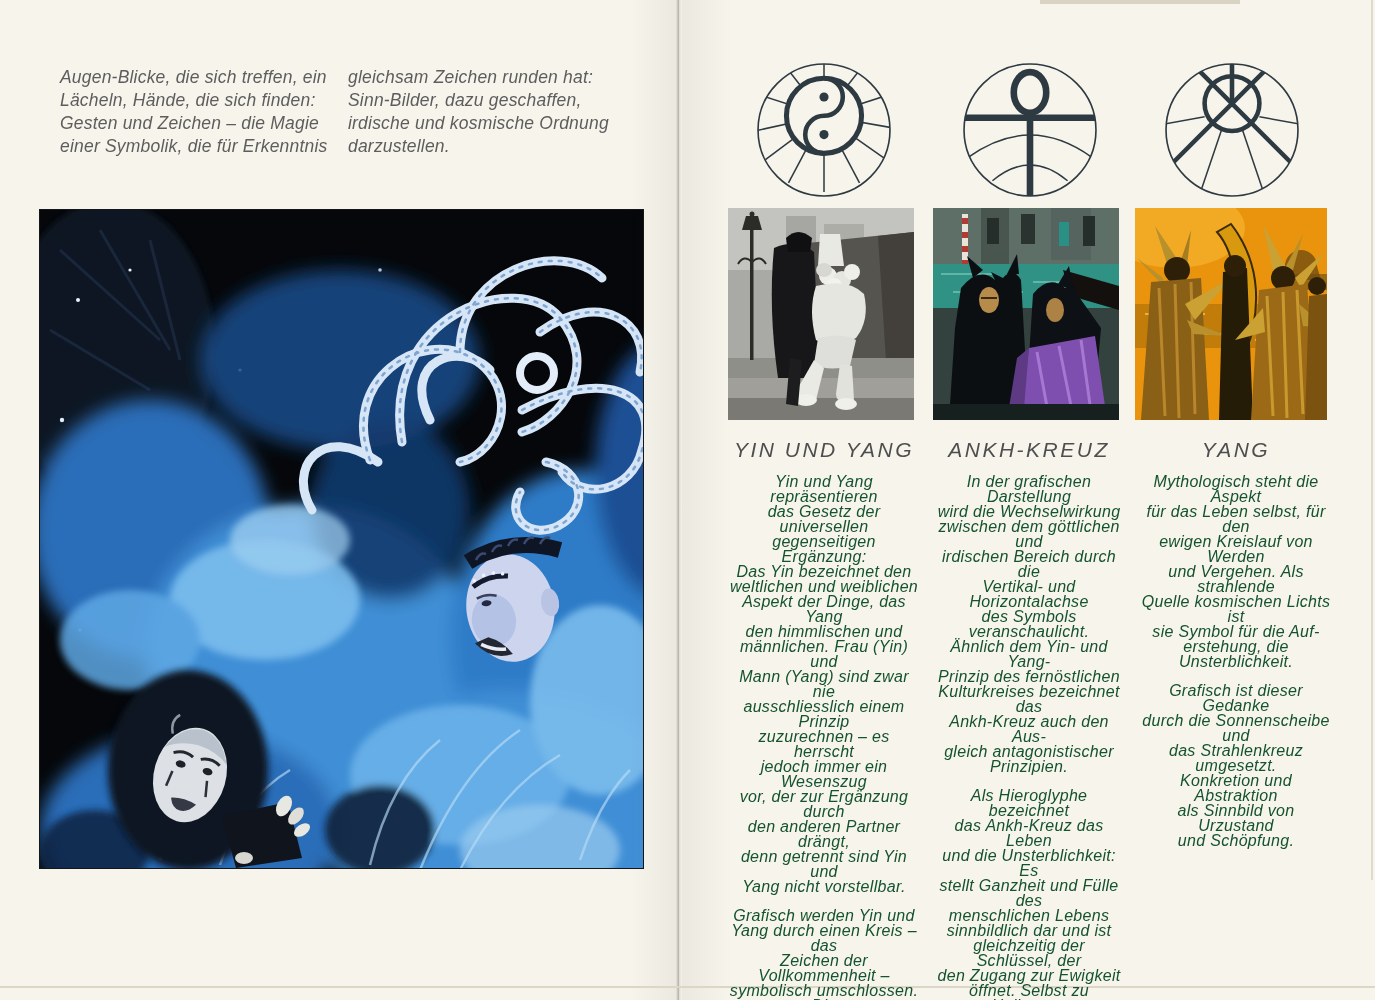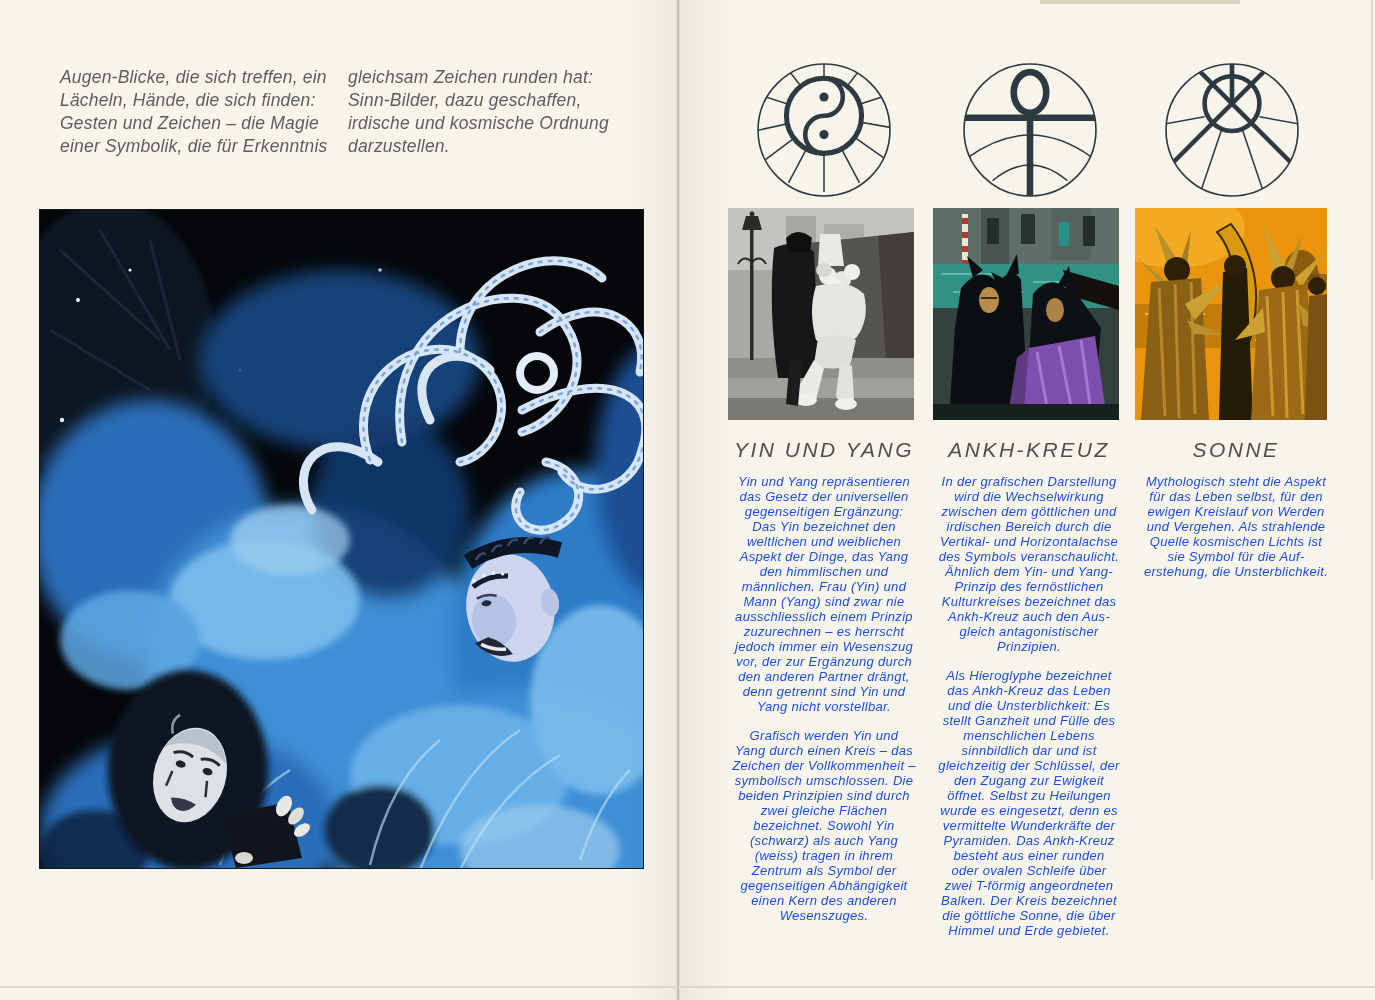--- a/index.html
+++ b/index.html
@@ -45,22 +45,22 @@
 
   .text-col{position:absolute;top:438px;width:192px;text-align:center;}
   #col-1{left:728px;}
   #col-2{left:933px;}
   #col-3{left:1140px;}
   .col-heading{
     margin:0 0 8px 0;font-size:21px;font-weight:400;font-style:italic;
     color:#4e4e4e;letter-spacing:2.5px;white-space:nowrap;
   }
   .body-text{
-    margin:12px 0 14px 0;font-size:13px;line-height:15px;font-style:italic;
-    color:#1d4ed8;white-space:pre-line;letter-spacing:.3px;
+    margin:12px 0 14px 0;font-size:16px;line-height:15px;font-style:italic;
+    color:#14532d;white-space:pre-line;letter-spacing:.3px;
   }
 </style>
 </head>
 <body>
 
 <div class="spread">
 
   <p class="intro-text" id="intro-col1">Augen-Blicke, die sich treffen, ein
 Lächeln, Hände, die sich finden:
 Gesten und Zeichen – die Magie
@@ -462,23 +462,29 @@
 Pyramiden. Das Ankh-Kreuz
 besteht aus einer runden
 oder ovalen Schleife über
 zwei T-förmig angeordneten
 Balken. Der Kreis bezeichnet
 die göttliche Sonne, die über
 Himmel und Erde gebietet.</p>
   </section>
 
   <section class="text-col" id="col-3">
-    <h2 class="col-heading">SONNE</h2>
+    <h2 class="col-heading">YANG</h2>
     <p class="body-text">Mythologisch steht die Aspekt
 für das Leben selbst, für den
 ewigen Kreislauf von Werden
 und Vergehen. Als strahlende
 Quelle kosmischen Lichts ist
 sie Symbol für die Auf-
 erstehung, die Unsterblichkeit.</p>
+    <p class="body-text">Grafisch ist dieser Gedanke
+durch die Sonnenscheibe und
+das Strahlenkreuz umgesetzt.
+Konkretion und Abstraktion
+als Sinnbild von Urzustand
+und Schöpfung.</p>
   </section>
 
 </div>
 
 </body></html>

